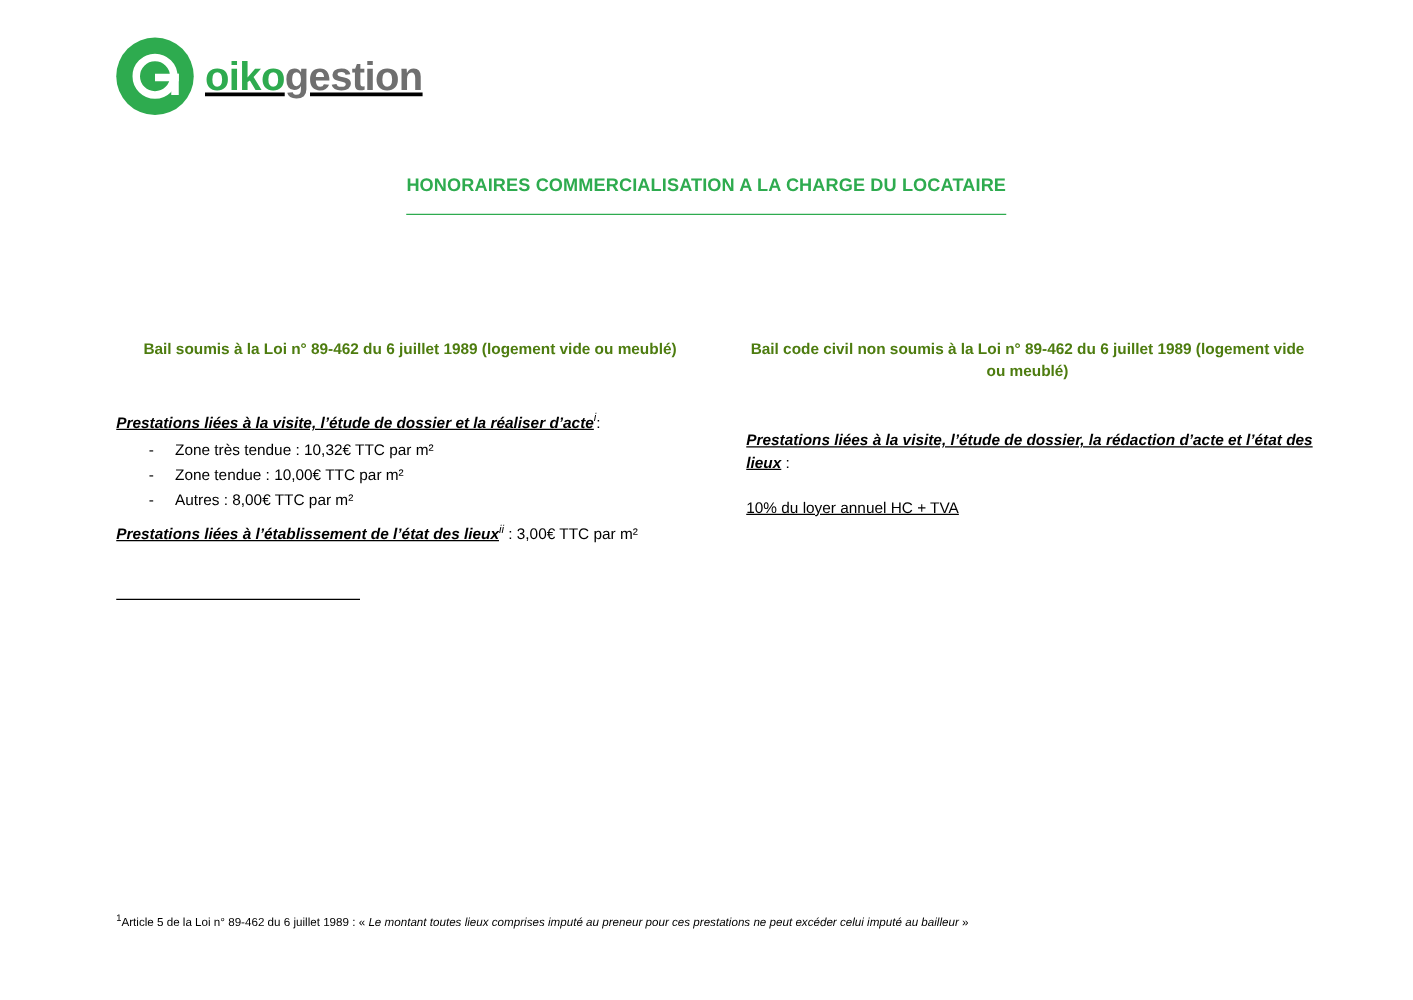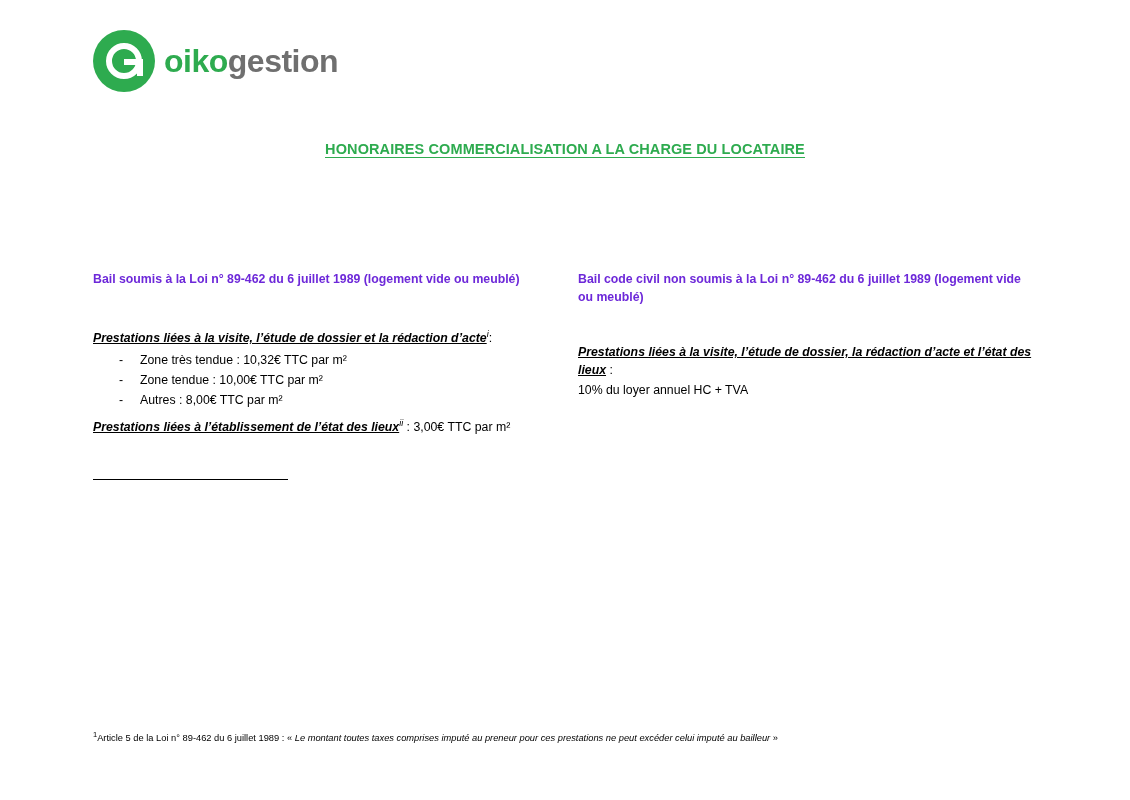--- a/index.html
+++ b/index.html
@@ -61,55 +61,57 @@
     top: 29px;
     width: 6px;
     height: 17px;
     background: #ffffff;
   }
   .logo-text {
     margin-left: 9px;
     font-size: 32px;
     letter-spacing: -0.5px;
     font-weight: bold;
+    text-decoration: underline;
   }
   .logo-text .oik { color: #2eab4f; }
   .logo-text .gestion { color: #6f6f6f; font-weight: bold; }
 
   
   .doc-title {
     position: absolute;
     left: 0;
     right: 0;
     top: 141px;
     text-align: center;
     font-size: 14.5px;
     font-weight: bold;
     color: #2eab4f;
     letter-spacing: 0.1px;
   }
   .doc-title span {
     border-bottom: 1px solid #2eab4f;
-    padding-bottom: 0;
+    padding-bottom: 14px;
   }
 
   
   .col {
     position: absolute;
     font-size: 12.3px;
     line-height: 1.45;
   }
   .col-left  { left: 93px;  top: 271px; width: 470px; }
-  .col-right { left: 578px; top: 271px; width: 450px; }
+  .col-right { left: 597px; top: 271px; width: 450px; }
 
   .col-head {
-    color: #6d28d9;
+    color: #4d7c0f;
     font-weight: bold;
     font-size: 12.3px;
     line-height: 1.45;
+    text-align: center;
   }
 
   .sec-head {
     font-weight: bold;
     font-style: italic;
     text-decoration: underline;
     display: inline;
   }
   .sec-line { margin: 0; }
 
@@ -136,21 +138,21 @@
 
   .divider-line {
     position: absolute;
     left: 93px;
     top: 479px;
     width: 195px;
     border-top: 1px solid #000000;
   }
 
   .right-sec1 { position: absolute; left: 0; top: 73px; width: 455px; }
-  .right-sec1 .val { margin-top: 2px; }
+  .right-sec1 .val { margin-top: 18px; text-decoration: underline; }
 
   
   .footnotes {
     position: absolute;
     left: 93px;
     top: 729px;
     width: 960px;
     font-size: 9.3px;
     font-style: italic;
     line-height: 1.6;
@@ -178,21 +180,21 @@
 
   <div class="doc-title">
     <span>HONORAIRES COMMERCIALISATION A LA CHARGE DU LOCATAIRE</span>
   </div>
 
   <div class="col col-left">
     <div class="col-head">Bail soumis à la Loi n° 89-462 du 6 juillet 1989 (logement vide ou meublé)</div>
 
     <div class="left-sec1">
       <p class="sec-line">
-        <span class="sec-head">Prestations liées à la visite, l’étude de dossier et la rédaction d’acte</span><sup class="note">i</sup><span>:</span>
+        <span class="sec-head">Prestations liées à la visite, l’étude de dossier et la réaliser d’acte</span><sup class="note">i</sup><span>:</span>
       </p>
       <ul class="bullets">
         <li><span class="dash">-</span><span>Zone très tendue : 10,32€ TTC par m²</span></li>
         <li><span class="dash">-</span><span>Zone tendue : 10,00€ TTC par m²</span></li>
         <li><span class="dash">-</span><span>Autres : 8,00€ TTC par m²</span></li>
       </ul>
     </div>
 
     <div class="left-sec2">
       <p class="sec-line">
@@ -209,17 +211,17 @@
     <div class="right-sec1">
       <p class="sec-line">
         <span class="sec-head">Prestations liées à la visite, l’étude de dossier, la rédaction d’acte et l’état des lieux</span><span> :</span>
       </p>
       <p class="sec-line val">10% du loyer annuel HC + TVA</p>
     </div>
   </div>
 
   <div class="footnotes">
     <div class="fn">
-      <sup>1</sup><span class="lead">Article 5 de la Loi n° 89-462 du 6 juillet 1989 : « </span><span>Le montant toutes taxes comprises imputé au preneur pour ces prestations ne peut excéder celui imputé au bailleur</span><span class="lead"> »</span>
+      <sup>1</sup><span class="lead">Article 5 de la Loi n° 89-462 du 6 juillet 1989 : « </span><span>Le montant toutes lieux comprises imputé au preneur pour ces prestations ne peut excéder celui imputé au bailleur</span><span class="lead"> »</span>
     </div>
   </div>
 
 </div>
 
 </body></html>

